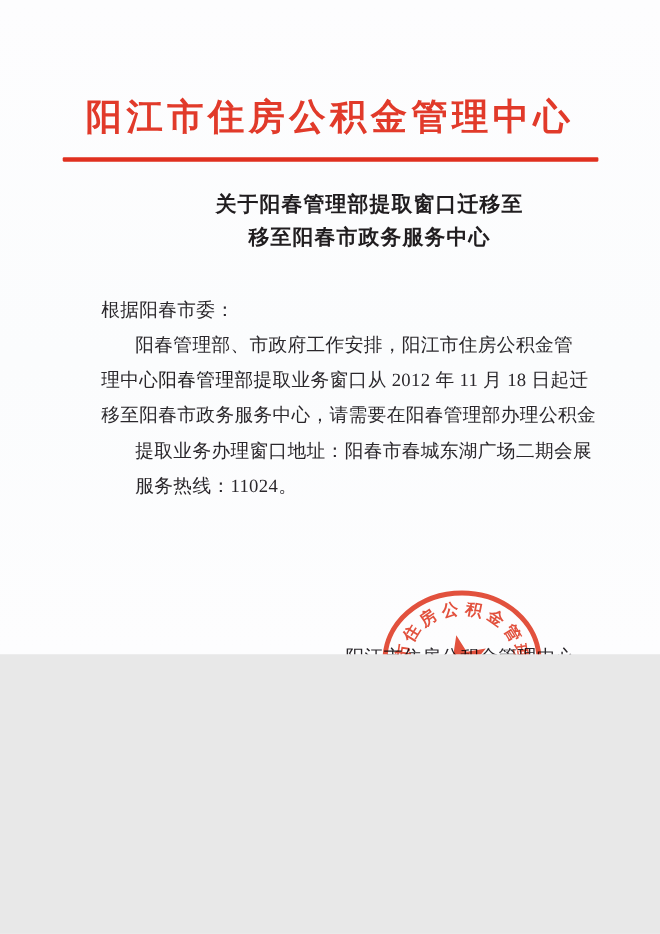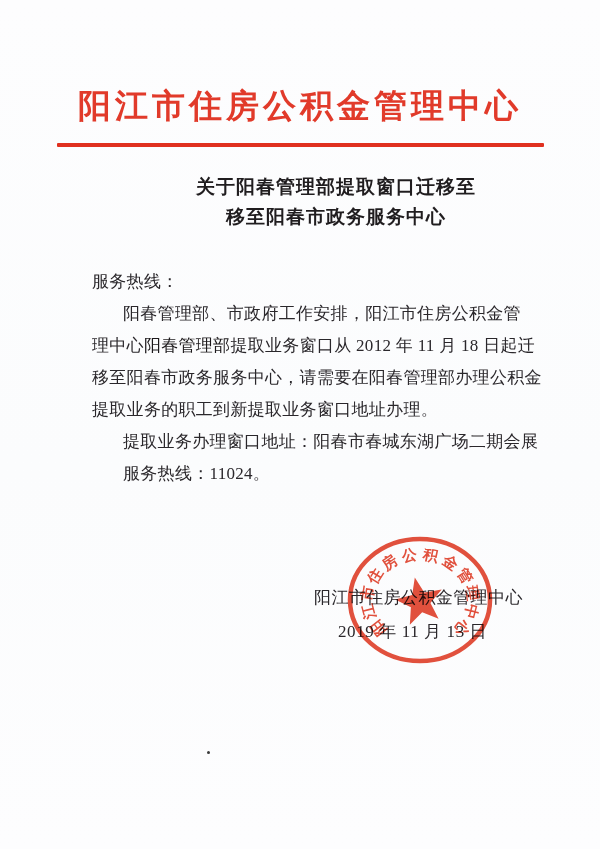--- a/index.html
+++ b/index.html
@@ -3,21 +3,21 @@
 <meta charset="utf-8">
 <style>
   html, body {
     margin: 0;
     padding: 0;
     background: #e8e8e8;
   }
   .page {
     position: relative;
     width: 600px;
-    height: 849px;
+    height: 595px;
     margin: 0 auto;
     background: linear-gradient(180deg, #fdfdfe 0%, #fbfcfd 55%, #fdfdfe 100%);
     overflow: hidden;
     font-family: "Liberation Serif", "DejaVu Serif", serif;
   }
   
   .org-header {
     position: absolute;
     top: 84px;
     left: 0;
@@ -125,25 +125,24 @@
   <div class="org-header">阳江市住房公积金管理中心</div>
 
   <div class="red-rule"></div>
 
   <div class="doc-title">
     <div>关于阳春管理部提取窗口迁移至</div>
     <div>移至阳春市政务服务中心</div>
   </div>
 
   <div class="body-block">
-    <div class="body-line">服务热线：</div>
+    <div class="body-line">根据阳春市委：</div>
     <div class="body-line indent">阳春管理部、市政府工作安排，阳江市住房公积金管</div>
     <div class="body-line"><span>理中心</span><span class="seg-bold">阳春管理部</span><span>提取业务窗口从 2012 年 11 月 18 日起迁</span></div>
     <div class="body-line">移至阳春市政务服务中心，请需要在阳春管理部办理公积金</div>
-    <div class="body-line">提取业务的职工到新提取业务窗口地址办理。</div>
     <div class="body-line indent">提取业务办理窗口地址：阳春市春城东湖广场二期会展</div>
     <div class="body-line indent">服务热线：11024。</div>
   </div>
 
   <div class="signature-org">阳江市住房公积金管理中心</div>
   <div class="signature-date">2019 年 11 月 13 日</div>
 
   <svg class="seal" id="seal-svg" viewBox="0 0 180 180" aria-hidden="true">
     <ellipse id="seal-ring" cx="90" cy="90" rx="70" ry="61" fill="none" stroke-width="4.5" stroke="#e2422c"></ellipse>
     <polygon id="seal-star" points="90,67 96.2,83.5 113.8,84.3 100,95.2 104.7,112.2 90,102.5 75.3,112.2 80,95.2 66.2,84.3 83.8,83.5" transform="rotate(-12 90 92)" fill="#e2422c"></polygon>

